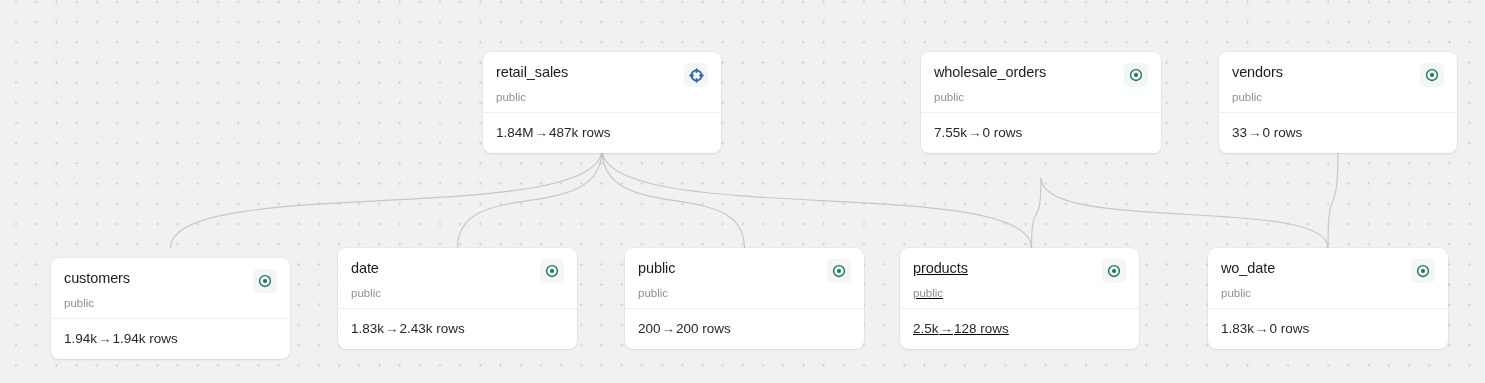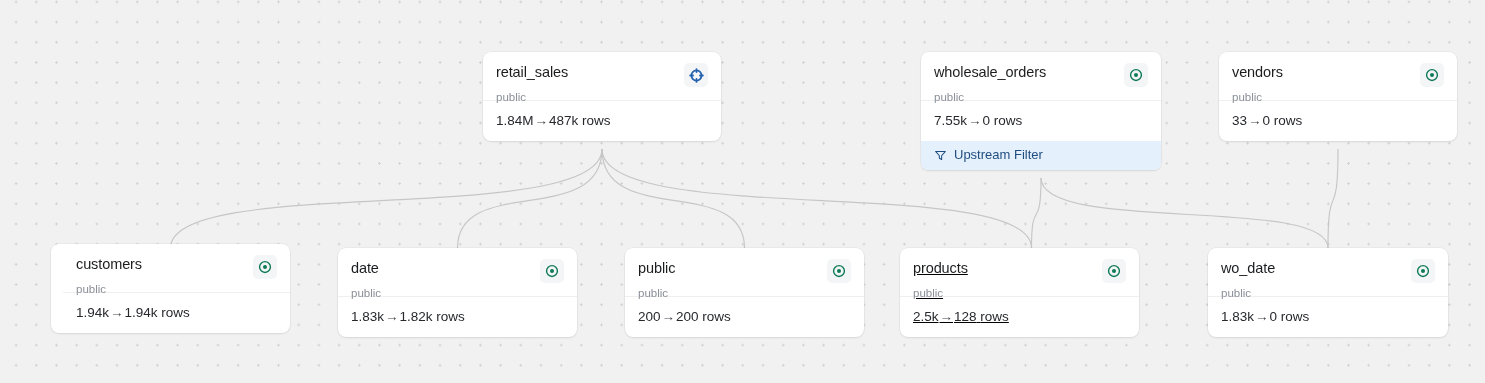--- a/index.html
+++ b/index.html
@@ -51,21 +51,21 @@
     box-sizing: border-box;
   }
 
   .node-head {
     display: flex;
     align-items: flex-start;
     justify-content: space-between;
     padding: 12px 13px 9px 13px;
     border-bottom: 1px solid #efefef;
     box-sizing: border-box;
-    height: 49px;
+    height: 61px;
   }
 
   .node-titles {
     display: flex;
     flex-direction: column;
     gap: 1px;
     min-width: 0;
   }
 
   .node-title {
@@ -165,43 +165,37 @@
             <div class="node-schema">public</div>
           </div>
           <div class="node-badge">
             <svg class="icon-svg" width="14" height="14" viewBox="0 0 16 16" fill="none" xmlns="http://www.w3.org/2000/svg">
               <circle cx="8" cy="8" r="6.2" stroke="#0f7a54" stroke-width="1.6"></circle>
               <circle cx="8" cy="8" r="2.3" fill="#0f7a54"></circle>
             </svg>
           </div>
         </div>
         <div class="node-body node-rows"><span>7.55k</span><span class="arrow">→</span><span>0</span>&nbsp;<span>rows</span></div>
-        <div class="node-filter">
-          <svg class="icon-svg" width="13" height="13" viewBox="0 0 16 16" fill="none" xmlns="http://www.w3.org/2000/svg">
-            <path d="M2 3h12l-4.6 5.3V13L6.6 11.4V8.3L2 3z" stroke="#1f4d80" stroke-width="1.3" stroke-linejoin="round"></path>
-          </svg>
-          <span>Upstream Filter</span>
-        </div>
       </div>
       <div class="node" style="left: 1219px; top: 52px; width: 238px;">
         <div class="node-head">
           <div class="node-titles">
             <div class="node-title">vendors</div>
             <div class="node-schema">public</div>
           </div>
           <div class="node-badge">
             <svg class="icon-svg" width="14" height="14" viewBox="0 0 16 16" fill="none" xmlns="http://www.w3.org/2000/svg">
               <circle cx="8" cy="8" r="6.2" stroke="#0f7a54" stroke-width="1.6"></circle>
               <circle cx="8" cy="8" r="2.3" fill="#0f7a54"></circle>
             </svg>
           </div>
         </div>
         <div class="node-body node-rows"><span>33</span><span class="arrow">→</span><span>0</span>&nbsp;<span>rows</span></div>
       </div>
-      <div class="node" style="left: 51px; top: 244px; width: 239px; padding-left: 12px;">
+      <div class="node" style="left: 51px; top: 258px; width: 239px;">
         <div class="node-head">
           <div class="node-titles">
             <div class="node-title">customers</div>
             <div class="node-schema">public</div>
           </div>
           <div class="node-badge">
             <svg class="icon-svg" width="14" height="14" viewBox="0 0 16 16" fill="none" xmlns="http://www.w3.org/2000/svg">
               <circle cx="8" cy="8" r="6.2" stroke="#0f7a54" stroke-width="1.6"></circle>
               <circle cx="8" cy="8" r="2.3" fill="#0f7a54"></circle>
             </svg>
@@ -215,21 +209,21 @@
             <div class="node-title">date</div>
             <div class="node-schema">public</div>
           </div>
           <div class="node-badge">
             <svg class="icon-svg" width="14" height="14" viewBox="0 0 16 16" fill="none" xmlns="http://www.w3.org/2000/svg">
               <circle cx="8" cy="8" r="6.2" stroke="#0f7a54" stroke-width="1.6"></circle>
               <circle cx="8" cy="8" r="2.3" fill="#0f7a54"></circle>
             </svg>
           </div>
         </div>
-        <div class="node-body node-rows"><span>1.83k</span><span class="arrow">→</span><span>1.82k</span>&nbsp;<span>rows</span></div>
+        <div class="node-body node-rows"><span>1.83k</span><span class="arrow">→</span><span>2.43k</span>&nbsp;<span>rows</span></div>
       </div>
       <div class="node" style="left: 625px; top: 248px; width: 239px;">
         <div class="node-head">
           <div class="node-titles">
             <div class="node-title">public</div>
             <div class="node-schema">public</div>
           </div>
           <div class="node-badge">
             <svg class="icon-svg" width="14" height="14" viewBox="0 0 16 16" fill="none" xmlns="http://www.w3.org/2000/svg">
               <circle cx="8" cy="8" r="6.2" stroke="#0f7a54" stroke-width="1.6"></circle>

